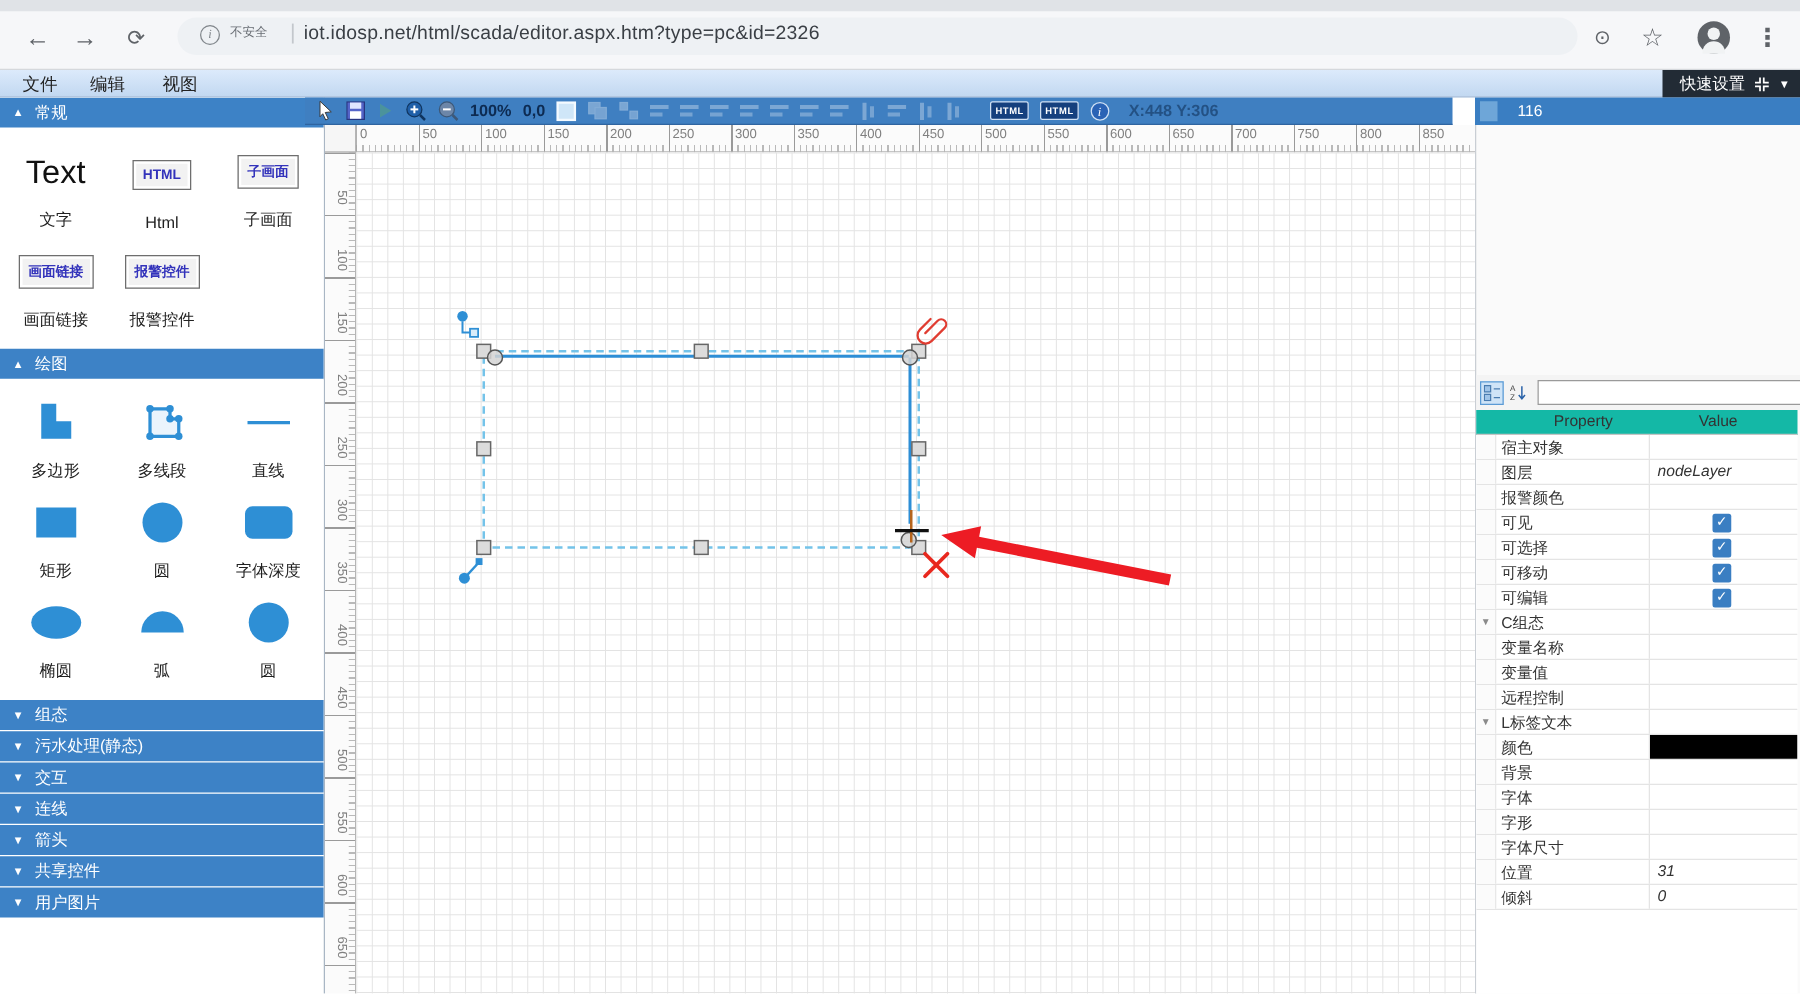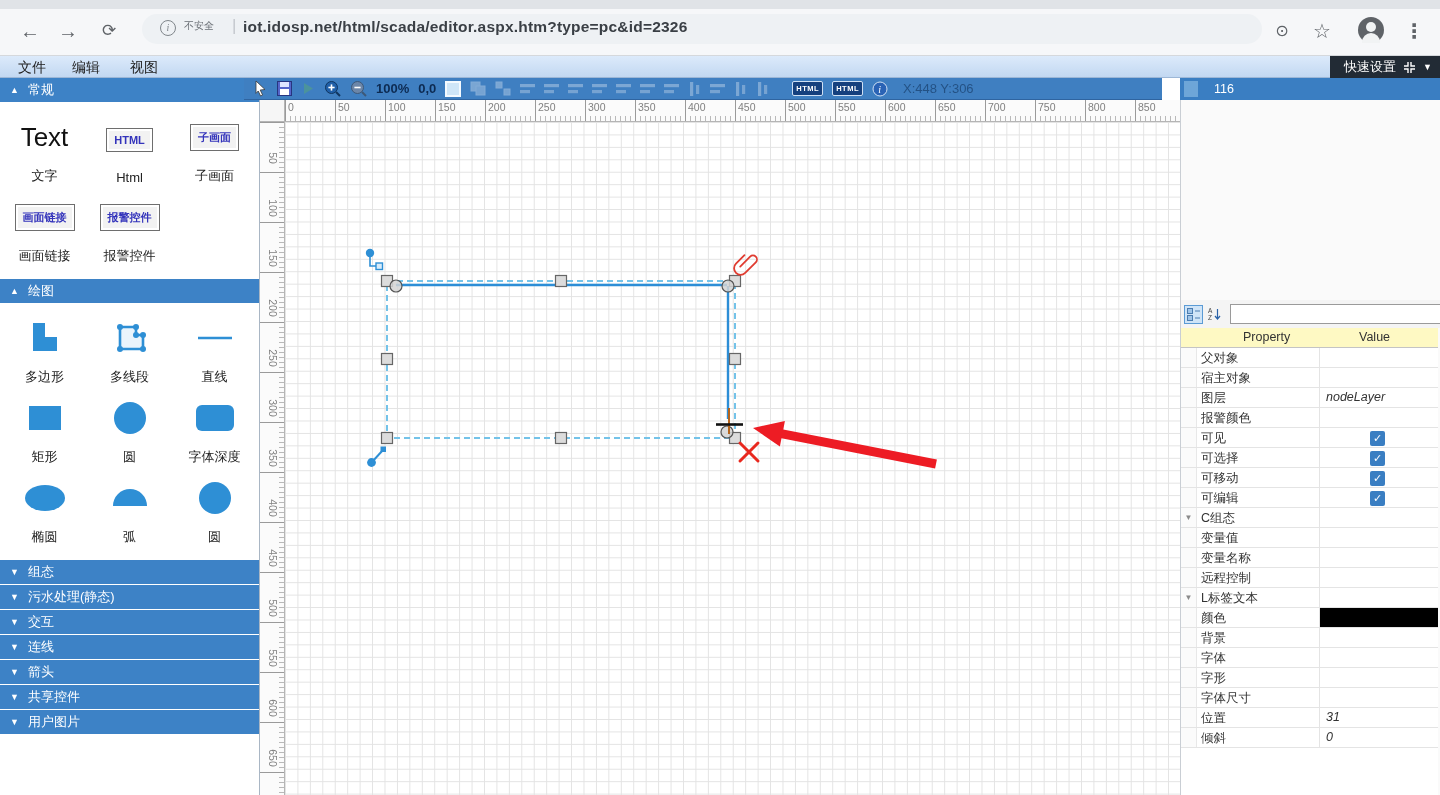--- a/index.html
+++ b/index.html
@@ -7,21 +7,21 @@
   #stage { position:relative; width:1440px; height:795px; overflow:hidden; background:#fff; }
 
   
   #browser { position:absolute; left:0; top:0; width:1440px; height:56px; background:#f6f7f9; border-bottom:1px solid #d5d8dc; }
   #browser .topstrip { position:absolute; left:0; top:0; width:1440px; height:9px; background:#e0e3e7; }
   .bicon { position:absolute; top:18px; color:#5f6368; font-size:20px; line-height:26px; text-align:center; width:28px; height:28px; cursor:pointer; }
   #omnibox { position:absolute; left:142px; top:14px; width:1120px; height:30px; background:#eef1f4; border-radius:15px; }
   #sec-info { position:absolute; left:160px; top:20px; width:16px; height:16px; border:1.6px solid #80868b; border-radius:50%; color:#80868b; font-size:10px; line-height:13px; text-align:center; font-style:italic; font-family:"Liberation Serif",serif; }
   #sec-label { position:absolute; left:184px; top:19px; font-size:10px; color:#6a6f75; }
   #url-sep { position:absolute; left:232px; top:16px; font-size:17px; color:#c3c7cc; }
-  #url-text { position:absolute; left:243px; top:18px; font-size:15.5px; color:#3a3f45; letter-spacing:0.2px;font-weight:bold; }
+  #url-text { position:absolute; left:243px; top:18px; font-size:15.5px; color:#3a3f45; letter-spacing:0.2px; }
   #av-circle { position:absolute; left:1358px; top:17px; width:26px; height:26px; border-radius:50%; background:#5f6368; }
   #av-circle .head { position:absolute; left:8px; top:5px; width:10px; height:10px; border-radius:50%; background:#f1f3f4; }
   #av-circle .body { position:absolute; left:4px; top:16px; width:18px; height:10px; border-radius:9px 9px 0 0; background:#f1f3f4; }
 
   
   #menubar { position:absolute; left:0; top:56px; width:1440px; height:22px; background:linear-gradient(#dceafb,#c2d8f1); border-bottom:1px solid #9db7d6; }
   .menu-item { position:absolute; top:2px; font-size:14px; color:#222; padding:1px 4px; cursor:pointer; }
   #quickset { position:absolute; right:0; top:0; width:110px; height:22px; background:#222b35; color:#fff; display:flex; align-items:center; justify-content:flex-end; gap:7px; padding:0 8px; font-size:13px; cursor:pointer; }
   #quickset svg { display:block; }
   #quickset .dd { font-size:9px; }
@@ -36,21 +36,21 @@
   .tool-label { font-size:13px; color:#222; margin-top:4px; white-space:nowrap; }
   .tool-btn { border:1px solid #6e6e6e; background:#f2f2f2; box-shadow:inset 0 0 0 2px #fff; color:#3333bb; font-weight:bold; font-size:11px; padding:5px 7px; white-space:nowrap; }
   .text-sample { font-size:26px; color:#111; }
 
   
   #ctoolbar { position:absolute; left:244px; top:78px; width:918px; height:22px; background:#3f7fc1; border-bottom:1px solid #2f64a0; display:flex; align-items:center; gap:9px; padding:0 8px; }
   .tb-ico { display:flex; align-items:center; justify-content:center; flex:0 0 auto; cursor:pointer; }
   .tb-ico.dis { opacity:0.35; cursor:default; }
   .tb-text { color:#0d2b52; font-size:13px; font-weight:bold; flex:0 0 auto; }
   .htmlbadge { background:#15407e; border:1px solid #cfe0f4; border-radius:2px; color:#fff; font-size:7.5px; font-weight:bold; padding:2px 3px; letter-spacing:0.5px; cursor:pointer; }
-  #coords { color:rgba(13,43,82,0.55); font-size:13px; font-weight:normal; margin-left:6px; }
+  #coords { color:rgba(13,43,82,0.55); font-size:13px; font-weight:bold; margin-left:6px; }
 
   
   #righttab { position:absolute; left:1180px; top:78px; width:260px; height:22px; background:#3a7ec2; display:flex; align-items:center; }
   #righttab .sq { width:14px; height:16px; background:#6ea6d8; margin-left:4px; }
   #righttab .lbl { color:#fff; font-size:12.5px; margin-left:16px; }
 
   
   #corner { position:absolute; left:260px; top:100px; width:25px; height:22px; background:#f6f6f6; border-right:1px solid #b5b5b5; border-bottom:1px solid #b5b5b5; }
   #hruler { position:absolute; left:285px; top:100px; width:895px; height:22px; background:#fbfbfb; border-bottom:1px solid #b5b5b5;
     background-image:repeating-linear-gradient(to right,#9a9a9a 0 1px,transparent 1px 50px),repeating-linear-gradient(to right,#b9b9b9 0 1px,transparent 1px 5px);
@@ -64,21 +64,21 @@
     background-image:linear-gradient(#e3e3e3 1px,transparent 1px),linear-gradient(90deg,#e3e3e3 1px,transparent 1px);
     background-size:12.45px 12.45px; }
   #overlay { position:absolute; left:0; top:0; width:895px; height:673px; }
 
   
   #rightpanel { position:absolute; left:1180px; top:100px; width:260px; height:695px; background:#fafafa; border-left:1px solid #c9ced4; }
   #prop-toolbar { position:absolute; left:0; top:200px; width:260px; height:28px; background:#f4f4f4; display:flex; align-items:center; padding-left:3px; gap:2px; }
   .pt-btn { width:19px; height:19px; display:flex; align-items:center; justify-content:center; cursor:pointer; border:1px solid transparent; }
   .pt-btn.sel { background:#cfe4f7; border:1px solid #5b9bd5; }
   #prop-filter { margin-left:4px; width:212px; height:20px; border:1px solid #9a9a9a; background:#fff; font-size:12px; padding:0 4px; }
-  #prop-head { position:absolute; left:0; top:228px; width:257px; height:20px; border-bottom:1px solid #c4c4c4; background:#fef9c3; }
+  #prop-head { position:absolute; left:0; top:228px; width:257px; height:20px; border-bottom:1px solid #c4c4c4; background:#14b8a6; }
   #prop-head .ph { position:absolute; top:2px; font-size:12.5px; color:#333; }
   #prop-grid { position:absolute; left:0; top:248px; width:257px; height:447px; overflow:hidden; background:#fff; }
   .prow { display:flex; height:20px; border-bottom:1px solid #e4e4e4; background:#fff; align-items:stretch; }
   .prow .gut { flex:0 0 16px; background:#fbfbfb; border-right:1px solid #e8e8e8; display:flex; align-items:center; justify-content:center; color:#8a8a8a; font-size:8px; }
   .prow .plabel { flex:0 0 123px; font-size:12.5px; color:#333; padding:2px 0 0 4px; border-right:1px solid #e4e4e4; white-space:nowrap; overflow:hidden; }
   .prow .pvalue { flex:1 1 auto; font-size:12.5px; color:#333; padding:2px 0 0 6px; position:relative;font-style:italic; }
   .cbx { position:absolute; left:50px; top:2.5px; width:15px; height:15px; background:#3a7ec2; border-radius:2px; color:#fff; font-size:11px; line-height:15px; text-align:center; cursor:pointer; }
   .swatch { position:absolute; left:0; top:0; right:0; bottom:0; }
 </style>
 </head>
@@ -514,25 +514,20 @@
       </div>
       <input id="prop-filter" type="text" value="" style="">
     </div>
     <div id="prop-head">
       <div class="ph" style="left:62px;">Property</div>
       <div class="ph" style="left:178px;">Value</div>
     </div>
     <div id="prop-grid">
         <div class="prow">
           <div class="gut"></div>
-          <div class="plabel">父对象</div>
-          <div class="pvalue"></div>
-        </div>
-        <div class="prow">
-          <div class="gut"></div>
           <div class="plabel">宿主对象</div>
           <div class="pvalue"></div>
         </div>
         <div class="prow">
           <div class="gut"></div>
           <div class="plabel">图层</div>
           <div class="pvalue">nodeLayer</div>
         </div>
         <div class="prow">
           <div class="gut"></div>
@@ -567,26 +562,26 @@
             <div class="cbx">✓</div>
           </div>
         </div>
         <div class="prow">
           <div class="gut">▼</div>
           <div class="plabel">C组态</div>
           <div class="pvalue"></div>
         </div>
         <div class="prow">
           <div class="gut"></div>
+          <div class="plabel">变量名称</div>
+          <div class="pvalue"></div>
+        </div>
+        <div class="prow">
+          <div class="gut"></div>
           <div class="plabel">变量值</div>
-          <div class="pvalue"></div>
-        </div>
-        <div class="prow">
-          <div class="gut"></div>
-          <div class="plabel">变量名称</div>
           <div class="pvalue"></div>
         </div>
         <div class="prow">
           <div class="gut"></div>
           <div class="plabel">远程控制</div>
           <div class="pvalue"></div>
         </div>
         <div class="prow">
           <div class="gut">▼</div>
           <div class="plabel">L标签文本</div>

